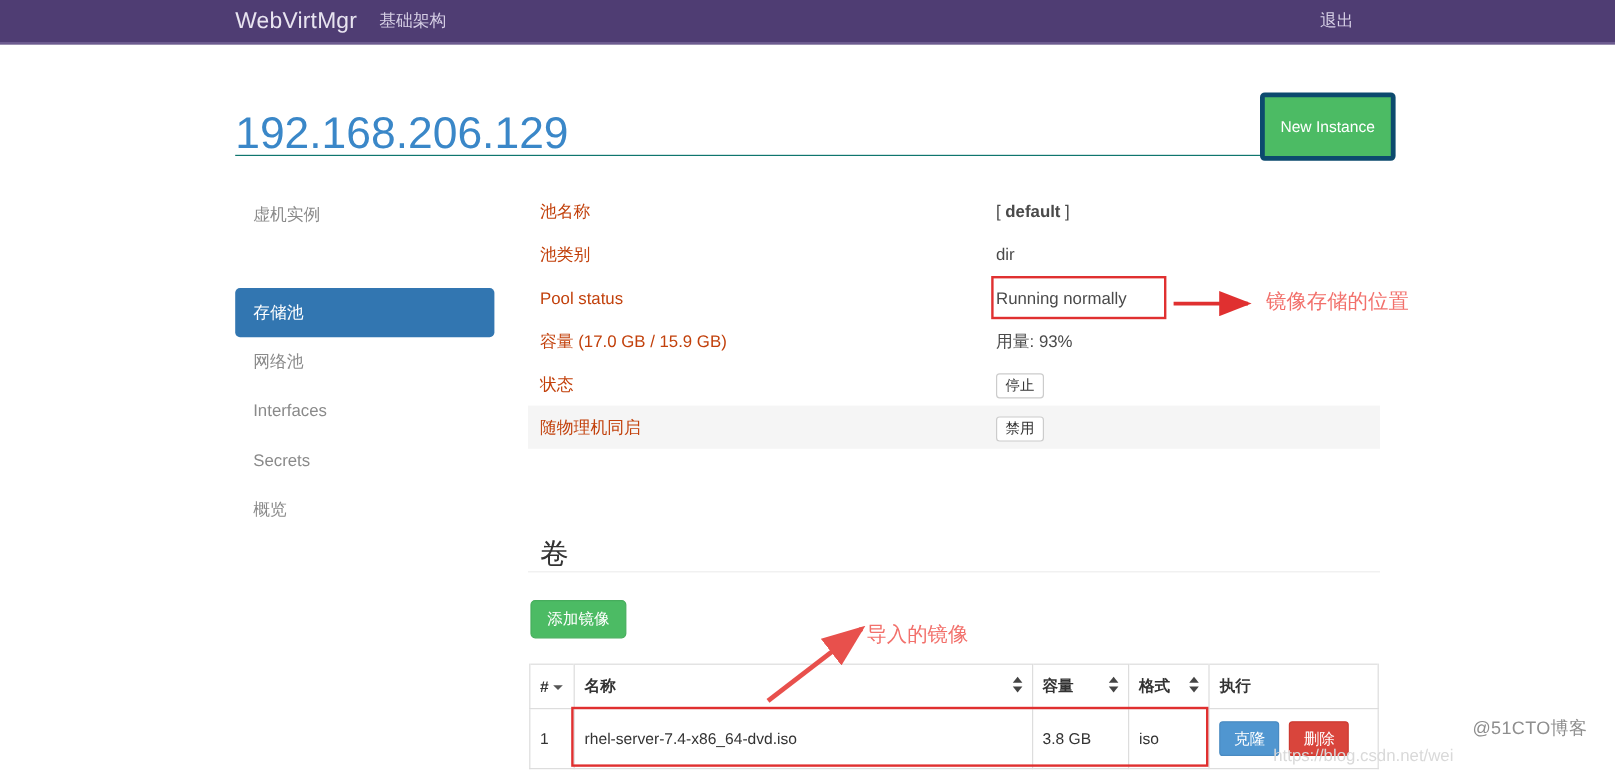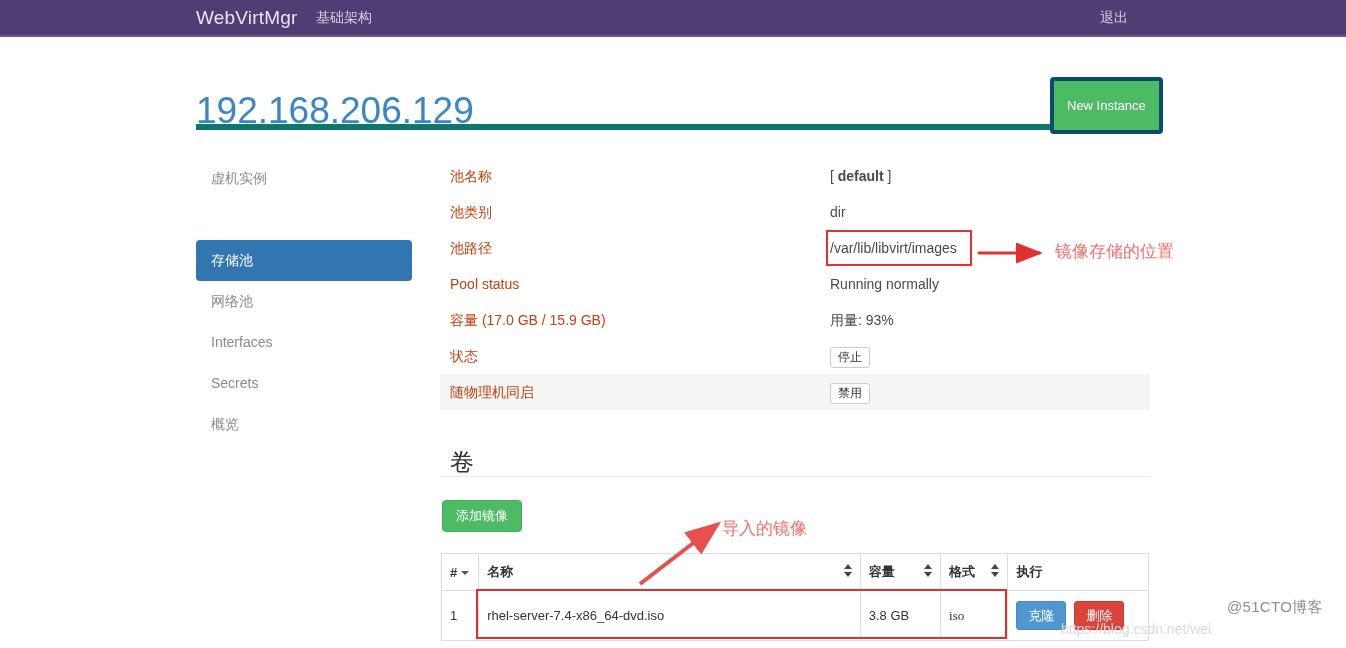--- a/index.html
+++ b/index.html
@@ -50,21 +50,21 @@
   }
   .nav-infra { left: 316px; }
   .nav-logout { left: 1100px; }
 
   
   .page-header {
     position: absolute;
     left: 196px;
     top: 62px;
     width: 953px;
-    border-bottom: 6px solid #0f766e;
+    border-bottom: 1px solid #0f766e;
     height: 68px;
     box-sizing: border-box;
   }
   .page-title {
     position: absolute;
     left: 0px;
     top: 1px;
     font-size: 37px;
     font-weight: normal;
     color: #3a87c8;
@@ -222,21 +222,21 @@
     padding: 10px 8px;
     vertical-align: middle;
     height: 47px;
     box-sizing: border-box;
     overflow: hidden;
     white-space: nowrap;
   }
   .col-num { width: 37px; }
   .col-name { width: 380px; }
   .col-size { width: 80px; }
-  .col-format { width: 67px; font-family: Liberation Serif, serif; }
+  .col-format { width: 67px; }
   .col-action { width: 140px; }
   .sort-caret {
     display: inline-block;
     width: 0; height: 0;
     border-left: 4px solid transparent;
     border-right: 4px solid transparent;
     border-top: 4px solid #555555;
     margin-left: 4px;
     vertical-align: middle;
   }
@@ -351,24 +351,20 @@
   </div>
 
 <div class="detail-list" id="detail-list">
     <div class="detail-row">
       <div class="detail-term">池名称</div>
       <div class="detail-def"><span>[ </span><b>default</b><span> ]</span></div>
     </div>
     <div class="detail-row">
       <div class="detail-term">池类别</div>
       <div class="detail-def">dir</div>
-    </div>
-    <div class="detail-row">
-      <div class="detail-term">池路径</div>
-      <div class="detail-def">/var/lib/libvirt/images</div>
     </div>
     <div class="detail-row">
       <div class="detail-term">Pool status</div>
       <div class="detail-def">Running normally</div>
     </div>
     <div class="detail-row">
       <div class="detail-term">容量 (17.0 GB / 15.9 GB)</div>
       <div class="detail-def">用量: 93%</div>
     </div>
     <div class="detail-row">

